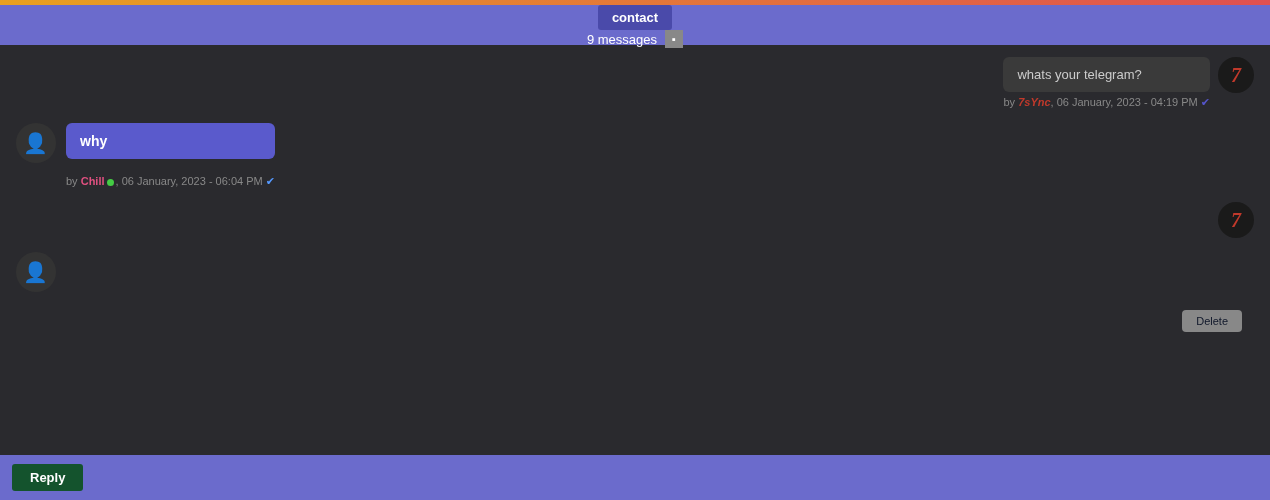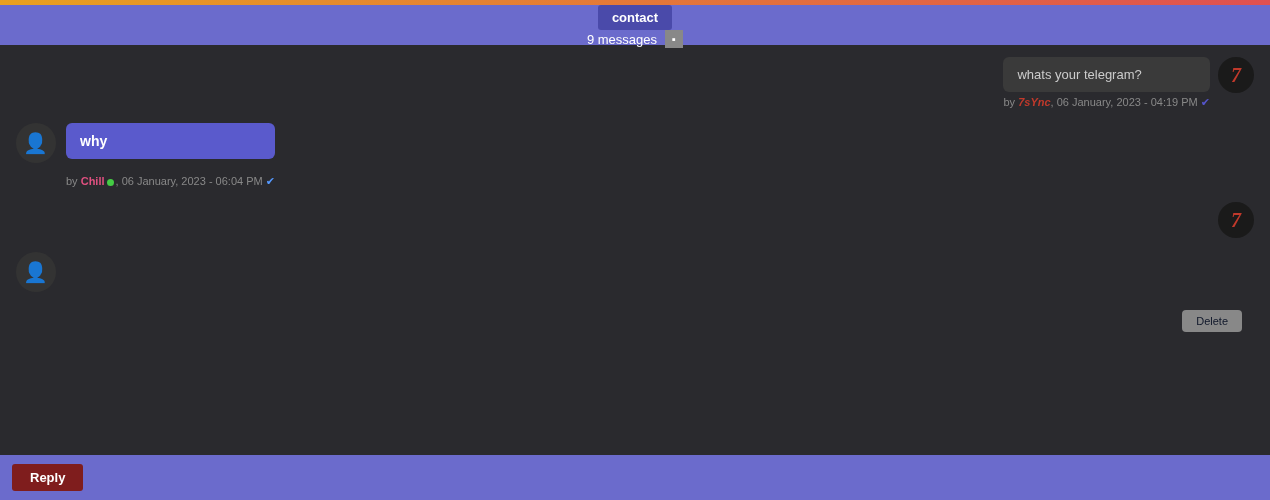--- a/index.html
+++ b/index.html
@@ -211,21 +211,21 @@
       display: flex;
       align-items: center;
       padding: 0 12px;
       position: absolute;
       bottom: 0;
       left: 0;
       right: 0;
     }
 
     .reply-tab {
-      background: #7f1d1d;
+      background: #14532d;
       color: #fff;
       padding: 6px 18px;
       font-size: 13px;
       font-weight: bold;
       border-radius: 3px;
       cursor: pointer;
     }
 
     .msg-content-block {
       display: flex;

